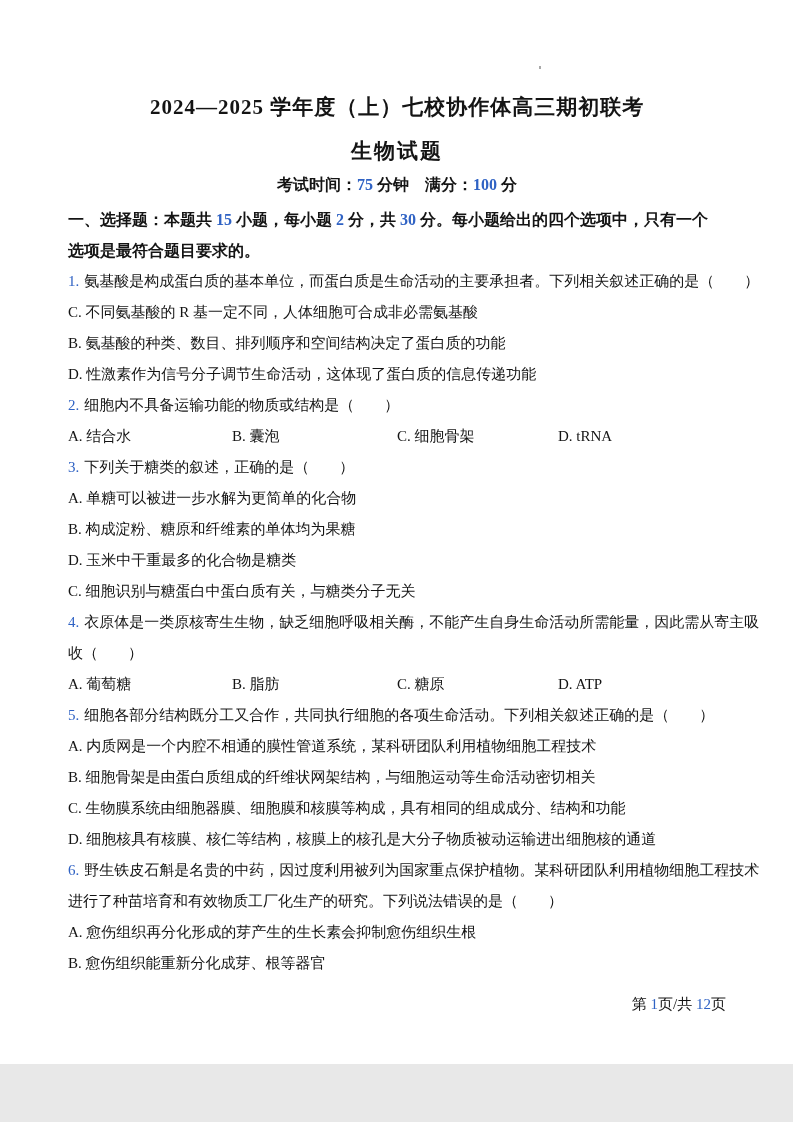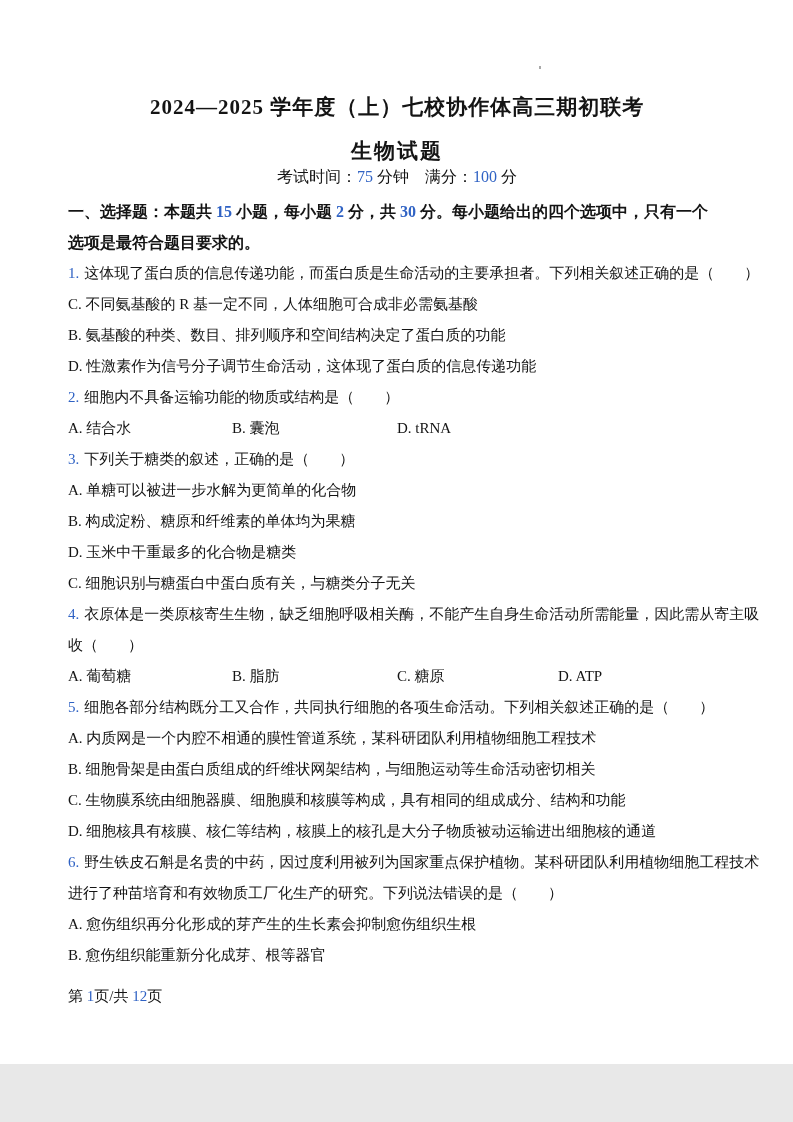--- a/index.html
+++ b/index.html
@@ -15,39 +15,39 @@
   .content{position:absolute;left:68px;top:0;width:658px;padding-top:92px;box-sizing:content-box;}
   .doc-title{
     font-size:21px;line-height:30px;font-weight:700;
     text-align:center;white-space:nowrap;letter-spacing:1px;
   }
   .doc-subtitle{
     margin-top:14px;font-size:21px;line-height:30px;font-weight:700;
     text-align:center;letter-spacing:2px;
   }
   .exam-info{
-    font-size:16px;line-height:22px;font-weight:400;
+    margin-top:8px;font-size:16px;line-height:22px;font-weight:700;
     text-align:center;white-space:nowrap;
   }
   .section-line{
     font-size:16px;line-height:31px;font-weight:700;white-space:nowrap;
   }
   .section-line.first{margin-top:8px;}
   .line{
     font-size:15px;line-height:31px;white-space:nowrap;
   }
   .opts-row{
     display:grid;
     grid-template-columns:164px 165px 161px 1fr;
   }
   .qnum{color:#2f62c4;margin-right:5px;}
   .blue{color:#2f62c4;}
   .page-footer{
     margin-top:14px;
-    font-size:15px;line-height:22px;text-align:left;white-space:nowrap;
+    font-size:15px;line-height:22px;text-align:right;white-space:nowrap;
   }
   .speck{
     position:absolute;left:539px;top:66px;width:2px;height:3px;background:#a9a9a9;
   }
 </style>
 </head>
 <body>
 
 <div class="page">
   <div class="speck"></div>
@@ -57,29 +57,30 @@
     <div class="doc-title">2024—2025 学年度（上）七校协作体高三期初联考</div>
     <div class="doc-subtitle">生物试题</div>
 
     <div class="exam-info"><span>考试时间：</span><span class="blue">75</span><span> 分钟　满分：</span><span class="blue">100</span><span> 分</span></div>
 
     <div class="section-line first"><span>一、选择题：本题共 </span><span class="blue">15</span><span> 小题，每小题 </span><span class="blue">2</span><span> 分，共 </span><span class="blue">30</span><span> 分。每小题给出的四个选项中，只有一个</span></div>
     <div class="section-line">选项是最符合题目要求的。</div>
 
     <div>
 
-      <div class="line"><span class="qnum">1.</span><span>这体现了蛋白质的信息传递功能，而蛋白质是生命活动的主要承担者。下列相关叙述正确的是（　　）</span></div>
+      <div class="line"><span class="qnum">1.</span><span>氨基酸是构成蛋白质的基本单位，而蛋白质是生命活动的主要承担者。下列相关叙述正确的是（　　）</span></div>
       <div class="line">C. 不同氨基酸的 R 基一定不同，人体细胞可合成非必需氨基酸</div>
       <div class="line">B. 氨基酸的种类、数目、排列顺序和空间结构决定了蛋白质的功能</div>
       <div class="line">D. 性激素作为信号分子调节生命活动，这体现了蛋白质的信息传递功能</div>
 
       <div class="line"><span class="qnum">2.</span><span>细胞内不具备运输功能的物质或结构是（　　）</span></div>
       <div class="line opts-row">
         <span>A. 结合水</span>
         <span>B. 囊泡</span>
+        <span>C. 细胞骨架</span>
         <span>D. tRNA</span>
       </div>
 
       <div class="line"><span class="qnum">3.</span><span>下列关于糖类的叙述，正确的是（　　）</span></div>
       <div class="line">A. 单糖可以被进一步水解为更简单的化合物</div>
       <div class="line">B. 构成淀粉、糖原和纤维素的单体均为果糖</div>
       <div class="line">D. 玉米中干重最多的化合物是糖类</div>
       <div class="line">C. 细胞识别与糖蛋白中蛋白质有关，与糖类分子无关</div>
 
       <div class="line"><span class="qnum">4.</span><span>衣原体是一类原核寄生生物，缺乏细胞呼吸相关酶，不能产生自身生命活动所需能量，因此需从寄主吸</span></div>

